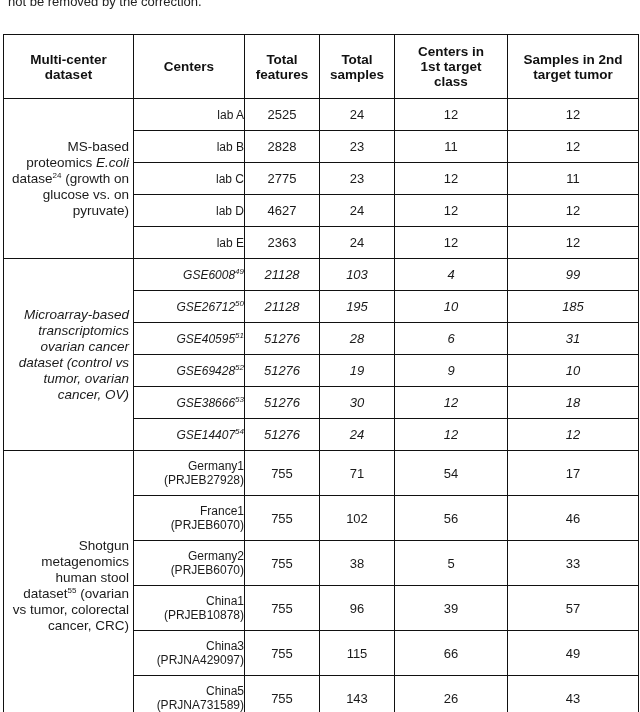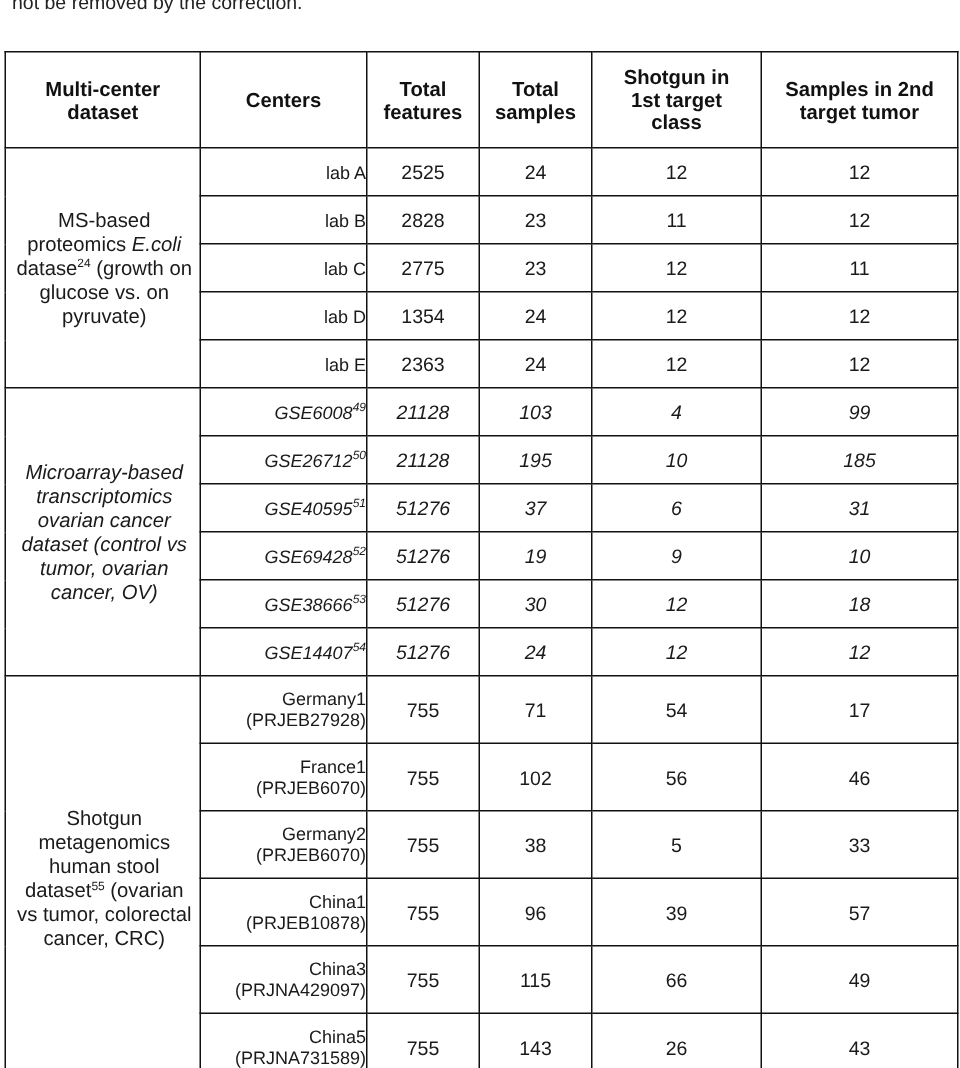--- a/index.html
+++ b/index.html
@@ -40,21 +40,21 @@
     }
     table.ds th {
       font-weight: bold;
       text-align: center;
       font-size: 13.5px;
       line-height: 15px;
       color: #111;
       height: 63px;
     }
     table.ds td.ds-name {
-      text-align: center;
+      text-align: right;
       padding-left: 6px;
       padding-right: 4px;
       font-size: 13.5px;
       line-height: 16px;
     }
     table.ds td.center {
       text-align: right;
       padding-left: 7px;
       font-size: 12px;
       line-height: 14px;
@@ -98,21 +98,21 @@
       </th>
       <th>
         <span>Total</span><br>
         <span>features</span>
       </th>
       <th>
         <span>Total</span><br>
         <span>samples</span>
       </th>
       <th>
-        <span>Shotgun in</span><br>
+        <span>Centers in</span><br>
         <span>1st target</span><br>
         <span>class</span>
       </th>
       <th>
         <span>Samples in 2nd</span><br>
         <span>target tumor</span>
       </th>
     </tr>
   </thead>
   <tbody>
@@ -134,21 +134,21 @@
     </tr>
     <tr class="r-ms">
       <td class="center">lab C</td>
       <td class="num">2775</td>
       <td class="num">23</td>
       <td class="num">12</td>
       <td class="num">11</td>
     </tr>
     <tr class="r-ms">
       <td class="center">lab D</td>
-      <td class="num">1354</td>
+      <td class="num">4627</td>
       <td class="num">24</td>
       <td class="num">12</td>
       <td class="num">12</td>
     </tr>
     <tr class="r-ms">
       <td class="center">lab E</td>
       <td class="num">2363</td>
       <td class="num">24</td>
       <td class="num">12</td>
       <td class="num">12</td>
@@ -165,21 +165,21 @@
     <tr class="r-ma">
       <td class="center"><span>GSE26712</span><sup>50</sup></td>
       <td class="num">21128</td>
       <td class="num">195</td>
       <td class="num">10</td>
       <td class="num">185</td>
     </tr>
     <tr class="r-ma">
       <td class="center"><span>GSE40595</span><sup>51</sup></td>
       <td class="num">51276</td>
-      <td class="num">37</td>
+      <td class="num">28</td>
       <td class="num">6</td>
       <td class="num">31</td>
     </tr>
     <tr class="r-ma">
       <td class="center"><span>GSE69428</span><sup>52</sup></td>
       <td class="num">51276</td>
       <td class="num">19</td>
       <td class="num">9</td>
       <td class="num">10</td>
     </tr>

